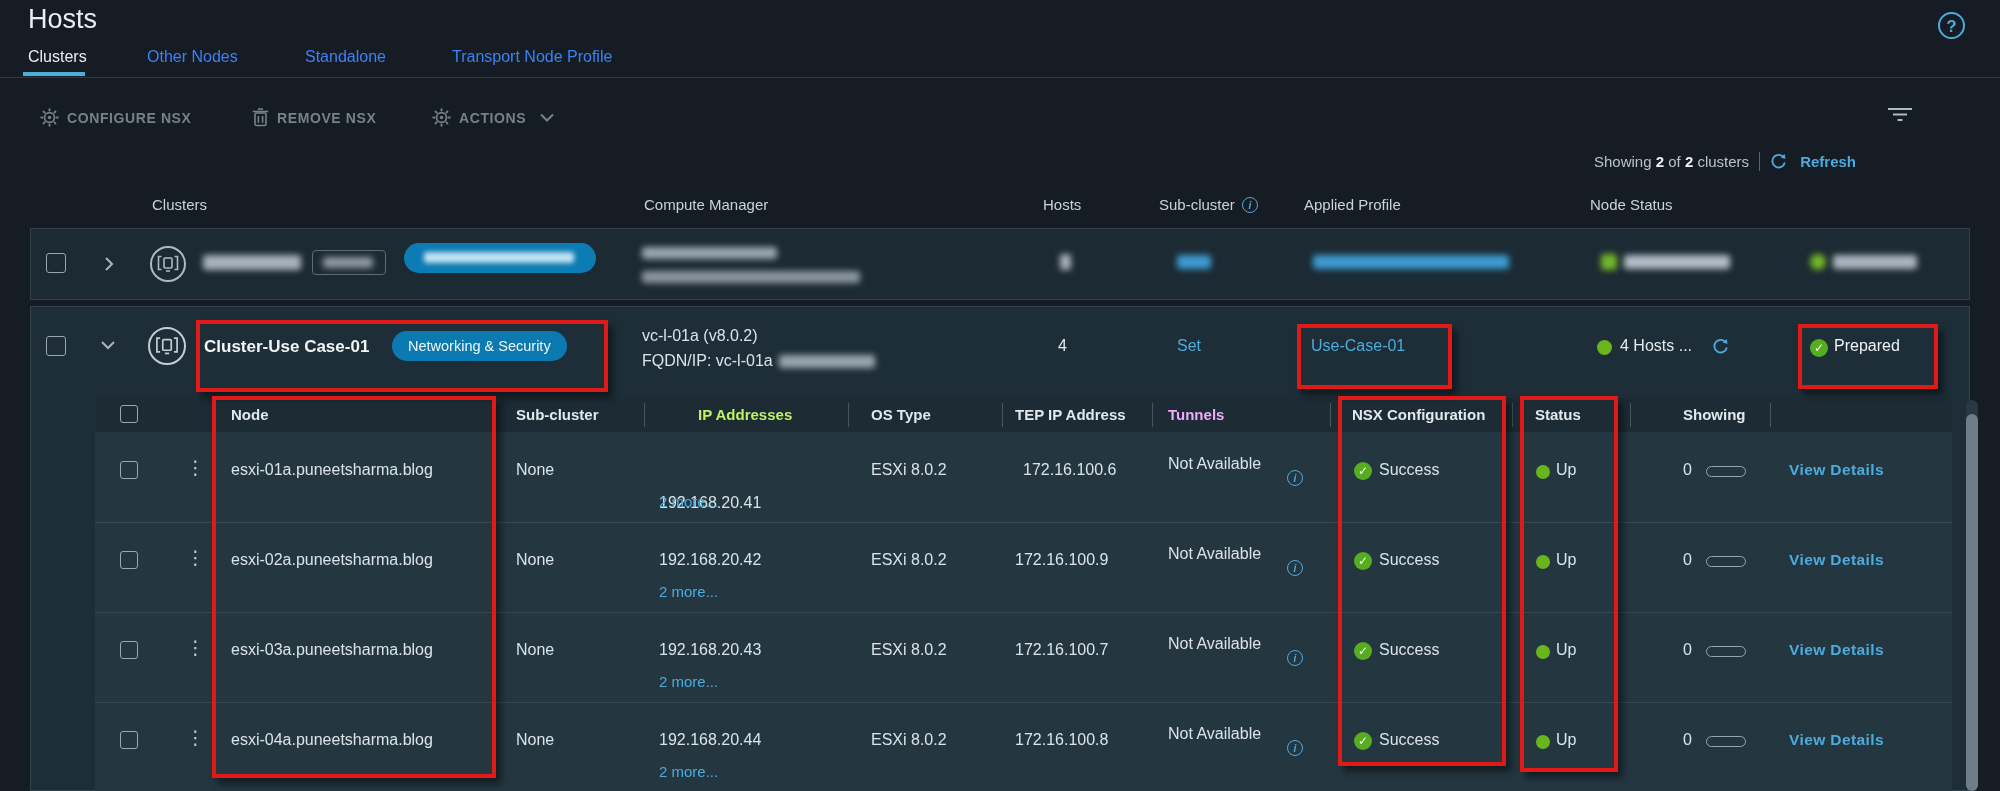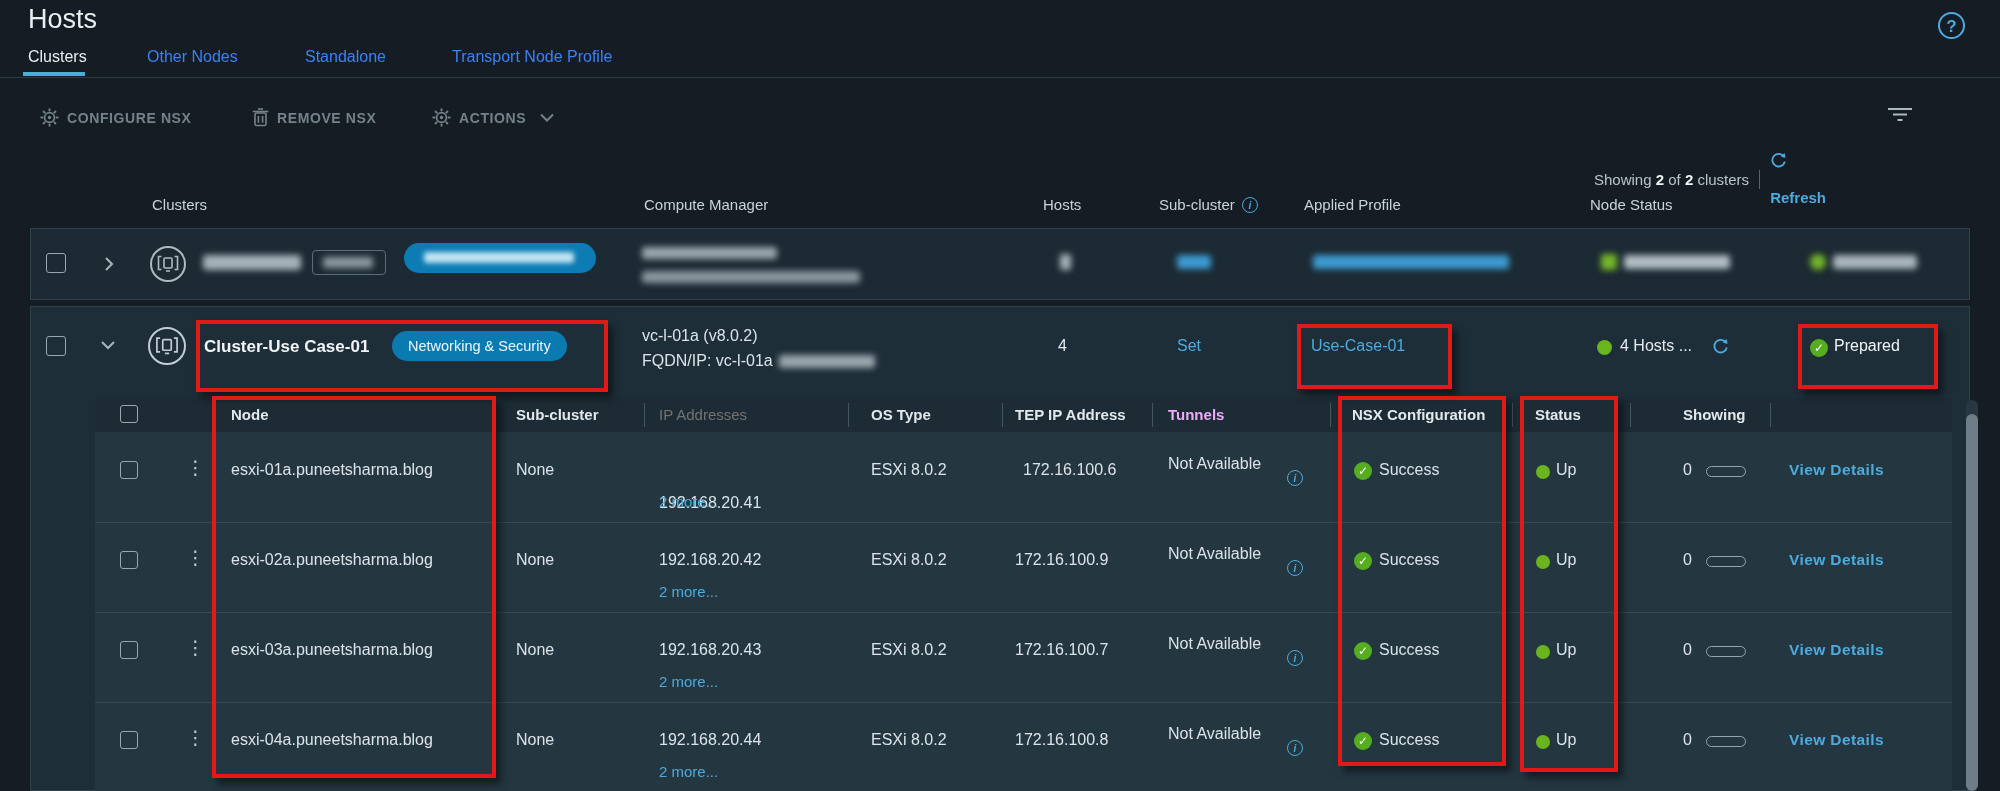--- a/index.html
+++ b/index.html
@@ -118,21 +118,21 @@
 
   <div class="abs" style="left:1594px;top:152px;display:flex;align-items:center;gap:10px;">
     <div style="font-size:15px;color:#b9c4ca;">
       <span>Showing</span>
       <span style="color:#eef3f6;font-weight:700;">2</span>
       <span>of</span>
       <span style="color:#eef3f6;font-weight:700;">2</span>
       <span>clusters</span>
     </div>
     <div style="width:1px;height:19px;background:#55646d;"></div>
-    <div style="display:flex;align-items:flex-start;gap:20px;cursor:pointer;flex-direction:column;">
+    <div style="display:flex;align-items:center;gap:13px;cursor:pointer;">
       <span>
         <svg width="17" height="17" viewBox="0 0 17 17">
             <path d="M14.2 5.2 A6.3 6.3 0 1 0 14.8 9.5" fill="none" stroke="#4cabdf" stroke-width="1.8"></path>
             <polygon points="10.8,4.6 15.6,5.8 14.6,0.9" fill="#4cabdf"></polygon>
           </svg>
       </span>
       <span style="font-size:15px;font-weight:700;color:#4cabdf;">Refresh</span>
     </div>
   </div>
 
@@ -216,21 +216,21 @@
       </svg>
   </div>
   <div class="abs checkcircle" style="left:1810px;top:339px;">✓</div>
   <div class="abs t" style="left:1834px;top:337px;color:#eef3f5;">Prepared</div>
 
   <div class="abs" style="left:95px;top:398px;width:1857px;height:393px;background:#243741;"></div>
   <div class="abs" style="left:95px;top:398px;width:1857px;height:34px;background:#1c2b34;"></div>
   <div class="abs cb-sm" style="left:120px;top:405px;"></div>
   <div class="abs hdr-label" style="left:231px;top:406px;font-weight:700;color:#e2e9ec;">Node</div>
   <div class="abs hdr-label" style="left:516px;top:406px;font-weight:700;color:#e2e9ec;">Sub-cluster</div>
-  <div class="abs hdr-label" style="left:659px;top:406px;font-weight:400;color:#737373;">IP Addresses</div>
+  <div class="abs hdr-label" style="left:698px;top:406px;font-weight:700;color:#bef264;">IP Addresses</div>
   <div class="abs hdr-label" style="left:871px;top:406px;font-weight:700;color:#e2e9ec;">OS Type</div>
   <div class="abs hdr-label" style="left:1015px;top:406px;font-weight:700;color:#e2e9ec;">TEP IP Address</div>
   <div class="abs hdr-label" style="left:1168px;top:406px;font-weight:700;color:#f0abfc;">Tunnels</div>
   <div class="abs hdr-label" style="left:1352px;top:406px;font-weight:700;color:#e2e9ec;">NSX Configuration</div>
   <div class="abs hdr-label" style="left:1535px;top:406px;font-weight:700;color:#e2e9ec;">Status</div>
   <div class="abs hdr-label" style="left:1683px;top:406px;font-weight:700;color:#e2e9ec;">Showing</div>
   <div class="abs colsep" style="left:494px;top:403px;"></div>
   <div class="abs colsep" style="left:644px;top:403px;"></div>
   <div class="abs colsep" style="left:848px;top:403px;"></div>
   <div class="abs colsep" style="left:1002px;top:403px;"></div>

